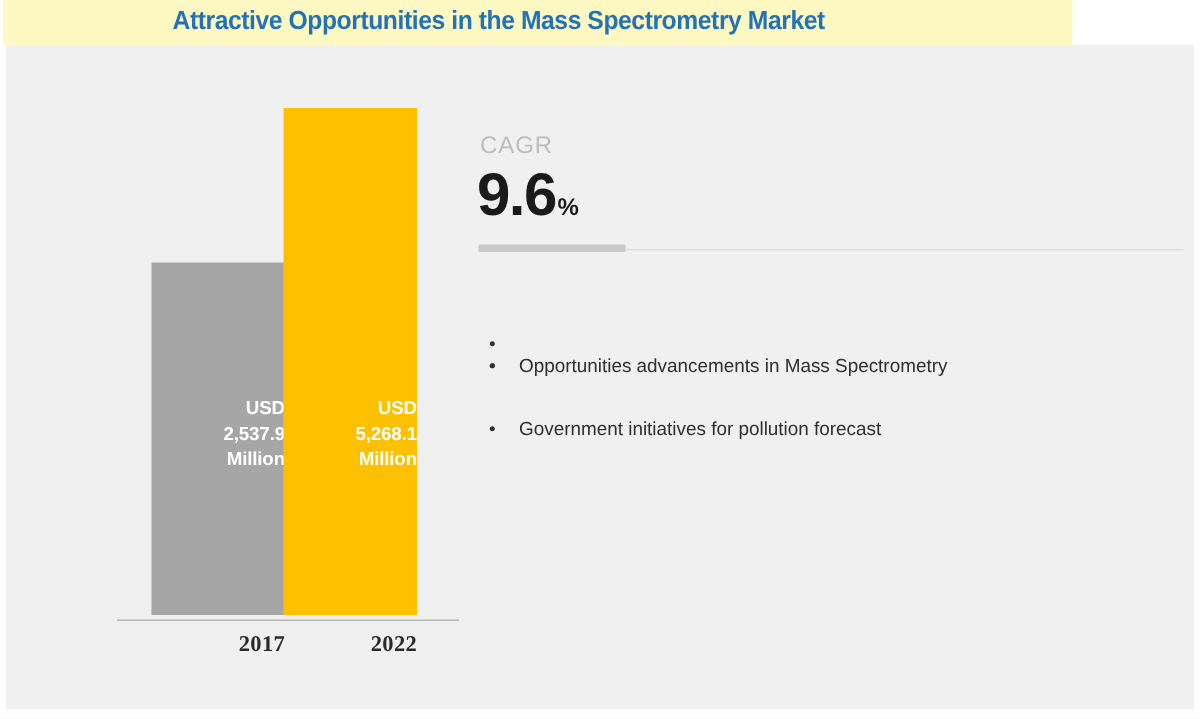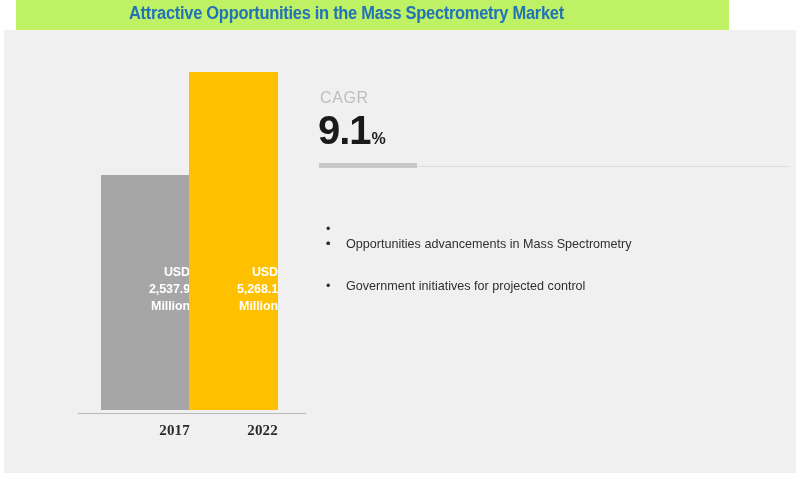--- a/index.html
+++ b/index.html
@@ -11,25 +11,25 @@
     height: 479px;
     background: #ffffff;
     font-family: "Liberation Sans", sans-serif;
     overflow: hidden;
     position: relative;
   }
 
   
   #title-bar {
     position: absolute;
-    left: 16px;
+    left: 2px;
     top: 0;
     width: 713px;
     height: 30px;
-    background: #bef264;
+    background: #fef9c3;
   }
   #page-title {
     position: absolute;
     left: 113px;
     top: 3px;
     font-family: "Liberation Sans", sans-serif;
     font-size: 17.5px;
     font-weight: bold;
     letter-spacing: -0.3px;
     color: #2272b8;
@@ -230,21 +230,21 @@
     <div class="axis-tick-label" id="tick-2017">2017</div>
     <div class="axis-tick-label" id="tick-2022">2022</div>
 
   </div>
 
   <div id="right-column">
 
     <div id="cagr-label">CAGR</div>
 
     <div id="cagr-value-wrap">
-      <span id="cagr-number">9.1</span>
+      <span id="cagr-number">9.6</span>
       <span id="cagr-percent">%</span>
     </div>
 
     <div id="divider-thin"></div>
     <div id="divider-thick"></div>
 
     <div id="bullet-list">
 
       <div class="bullet-item">
         <span class="bullet-marker">•</span>
@@ -254,20 +254,20 @@
         <span class="bullet-marker">•</span>
       </div>
 
       <div class="bullet-item single-line">
         <span class="bullet-marker">•</span>
         <span>Opportunities advancements in Mass Spectrometry</span>
       </div>
 
       <div class="bullet-item single-line">
         <span class="bullet-marker">•</span>
-        <span>Government initiatives for projected control</span>
+        <span>Government initiatives for pollution forecast</span>
       </div>
 
     </div>
 
   </div>
 
 </div>
 
 </body></html>

